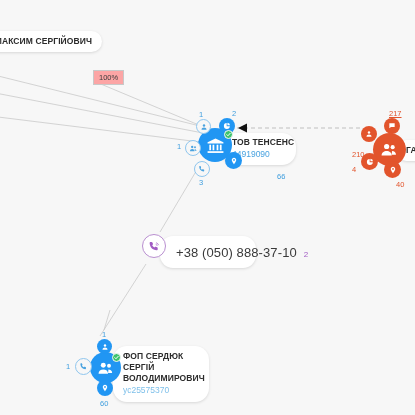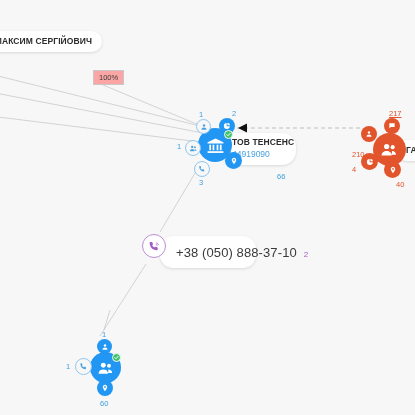--- a/index.html
+++ b/index.html
@@ -271,20 +271,24 @@
   </div>
 
   <div class="badge phone-ring" style="left:142px; top:234px; width:24px; height:24px;">
     <svg width="13" height="13" viewBox="0 0 24 24" fill="#a25cc4">
       <path d="M6.6 3.6c.8 0 1.3.4 1.6 1.2l.9 2.3c.3.8.1 1.4-.5 1.8l-.9.7c.8 1.9 2.3 3.4 4.2 4.2l.7-.9c.4-.6 1-.8 1.8-.5l2.3.9c.8.3 1.2.8 1.2 1.6v2c0 1.1-.9 1.9-2 1.8-7.8-.8-12.1-5.1-12.9-12.9-.1-1.1.7-2 1.8-2z"></path>
       <path d="M15.6 5.2a5.6 5.6 0 0 1 3.7 3.6" stroke="#a25cc4" stroke-width="1.4" fill="none" stroke-linecap="round"></path>
       <path d="M14.9 8.1a3 3 0 0 1 1.9 1.9" stroke="#a25cc4" stroke-width="1.4" fill="none" stroke-linecap="round"></path>
     </svg>
   </div>
 
+  <div class="pill" id="pill-fop">
+    <div class="title wrap">ФОП СЕРДЮК СЕРГІЙ ВОЛОДИМИРОВИЧ</div>
+    <div class="code mut">ус25575370</div>
+  </div>
 
   <div class="node blue" style="left:90px; top:352px; width:31px; height:31px;">
     <svg width="18" height="18" viewBox="0 0 24 24" fill="#ffffff">
       <circle cx="8.4" cy="8.2" r="3.3"></circle>
       <circle cx="16" cy="9" r="2.6"></circle>
       <path d="M2 19.5c0-3.5 2.9-5.6 6.4-5.6s6.4 2.1 6.4 5.6z"></path>
       <path d="M15.2 14c2.9 0 5 1.8 5 4.6h-5.4z"></path>
     </svg>
   </div>
 

